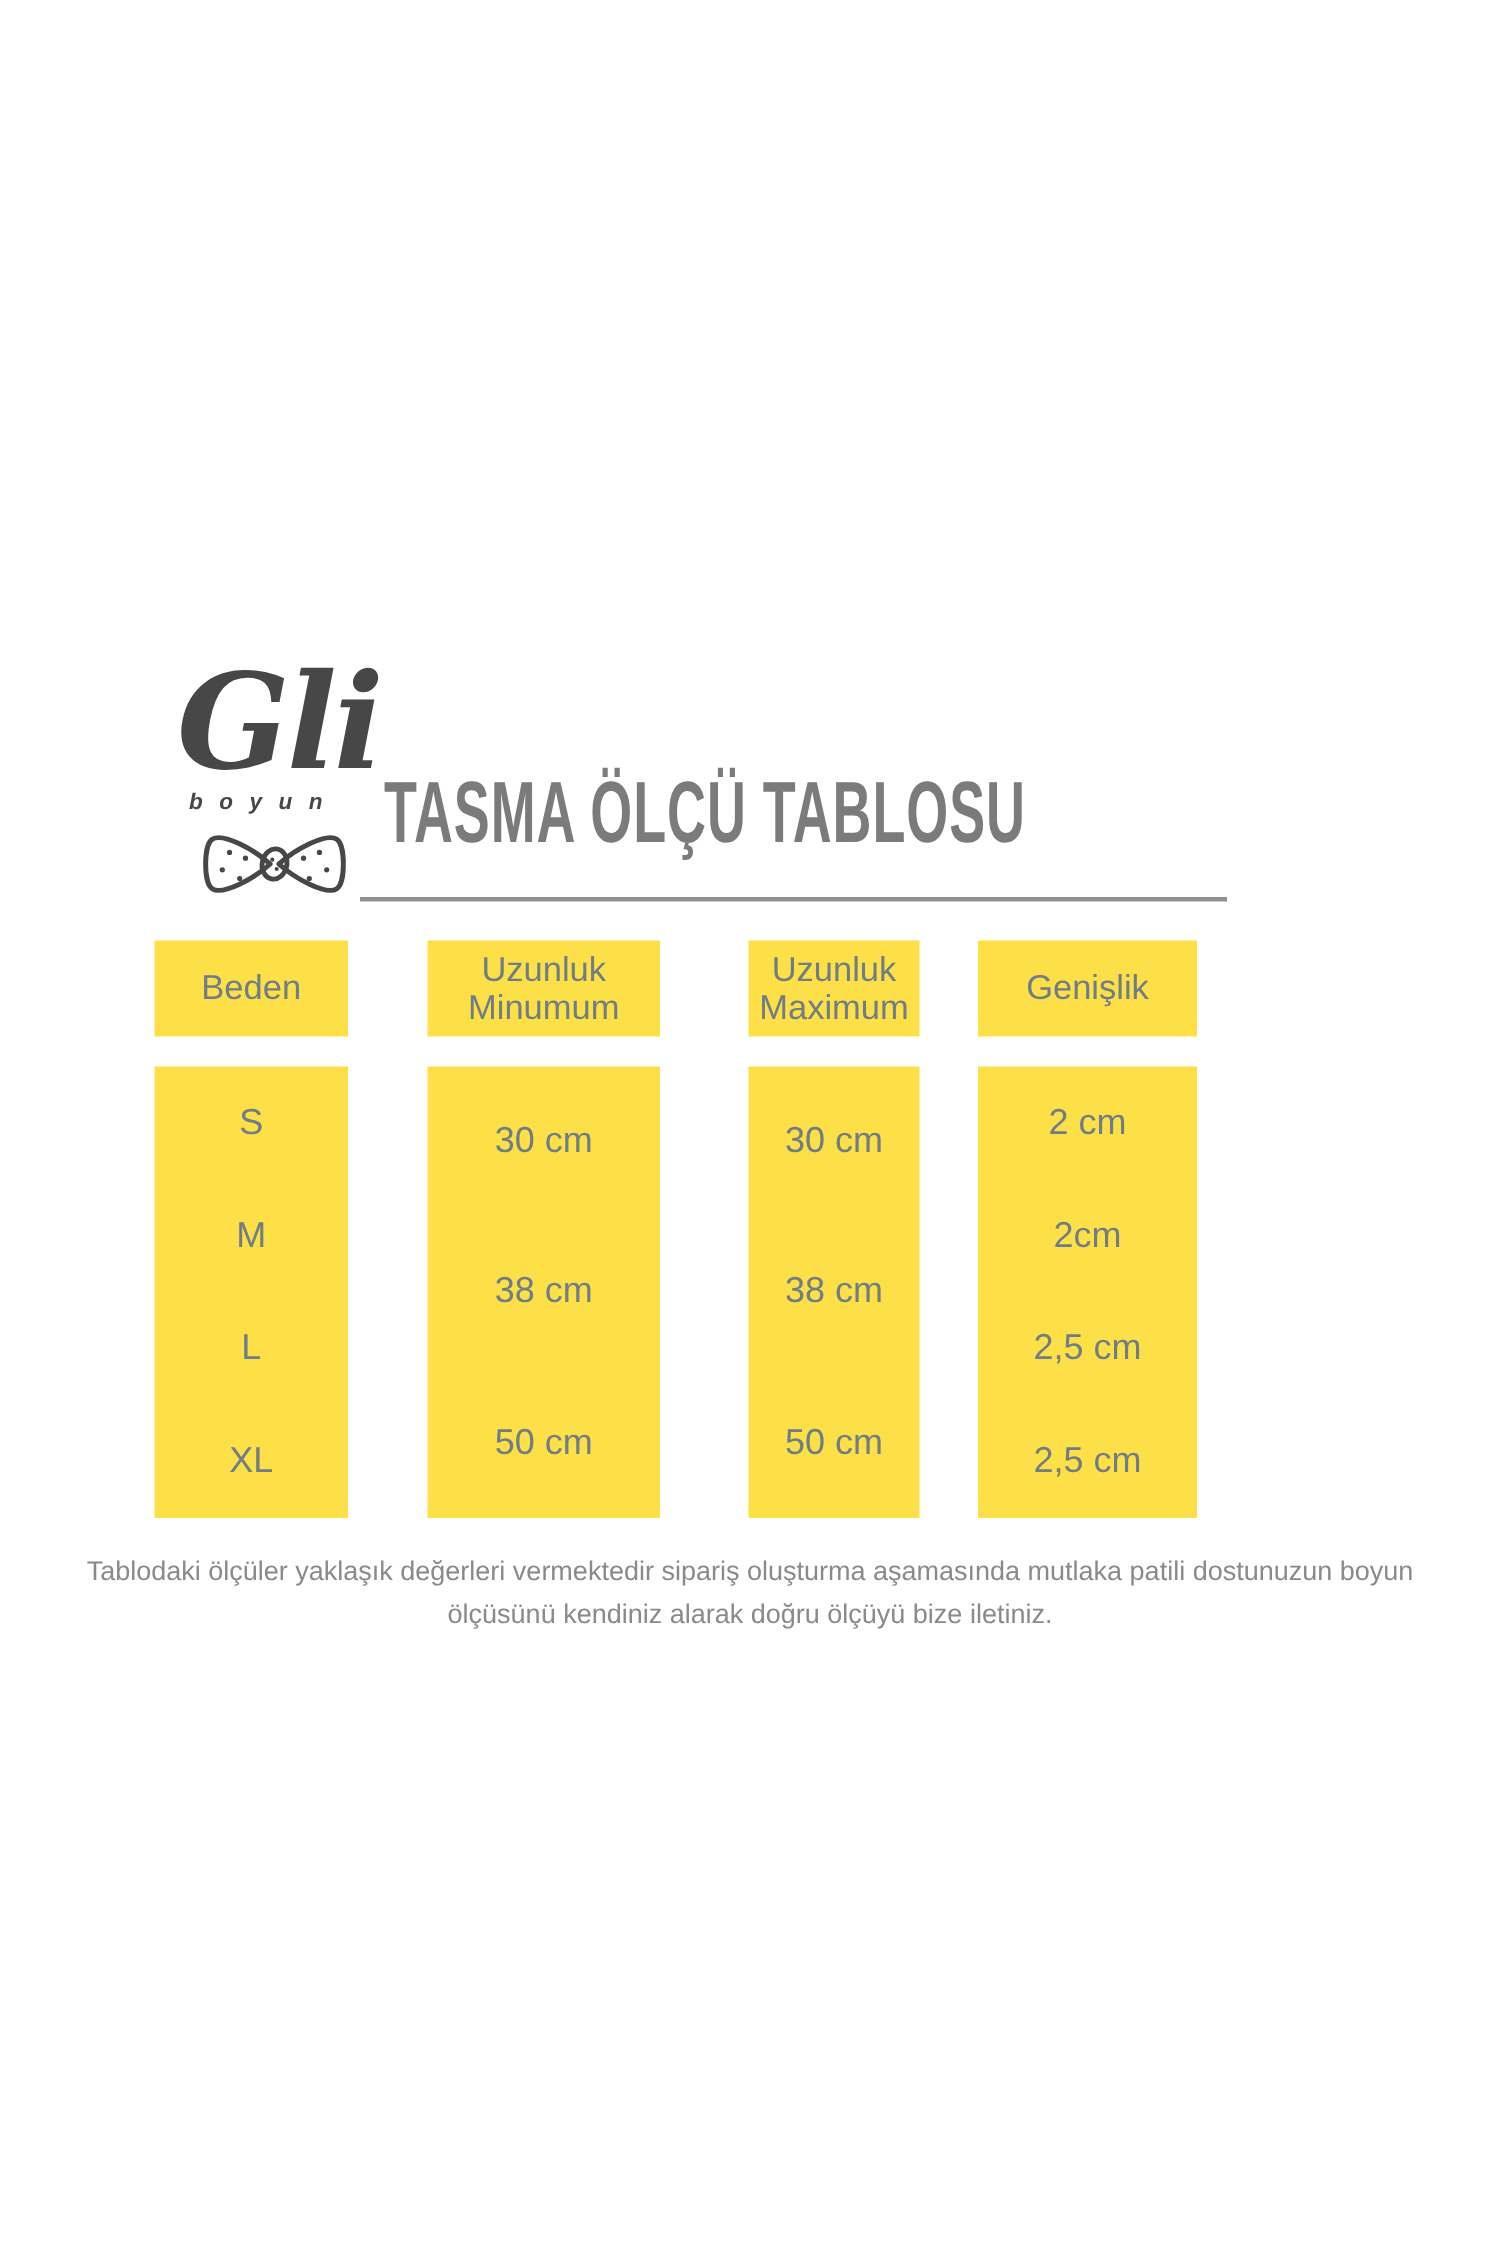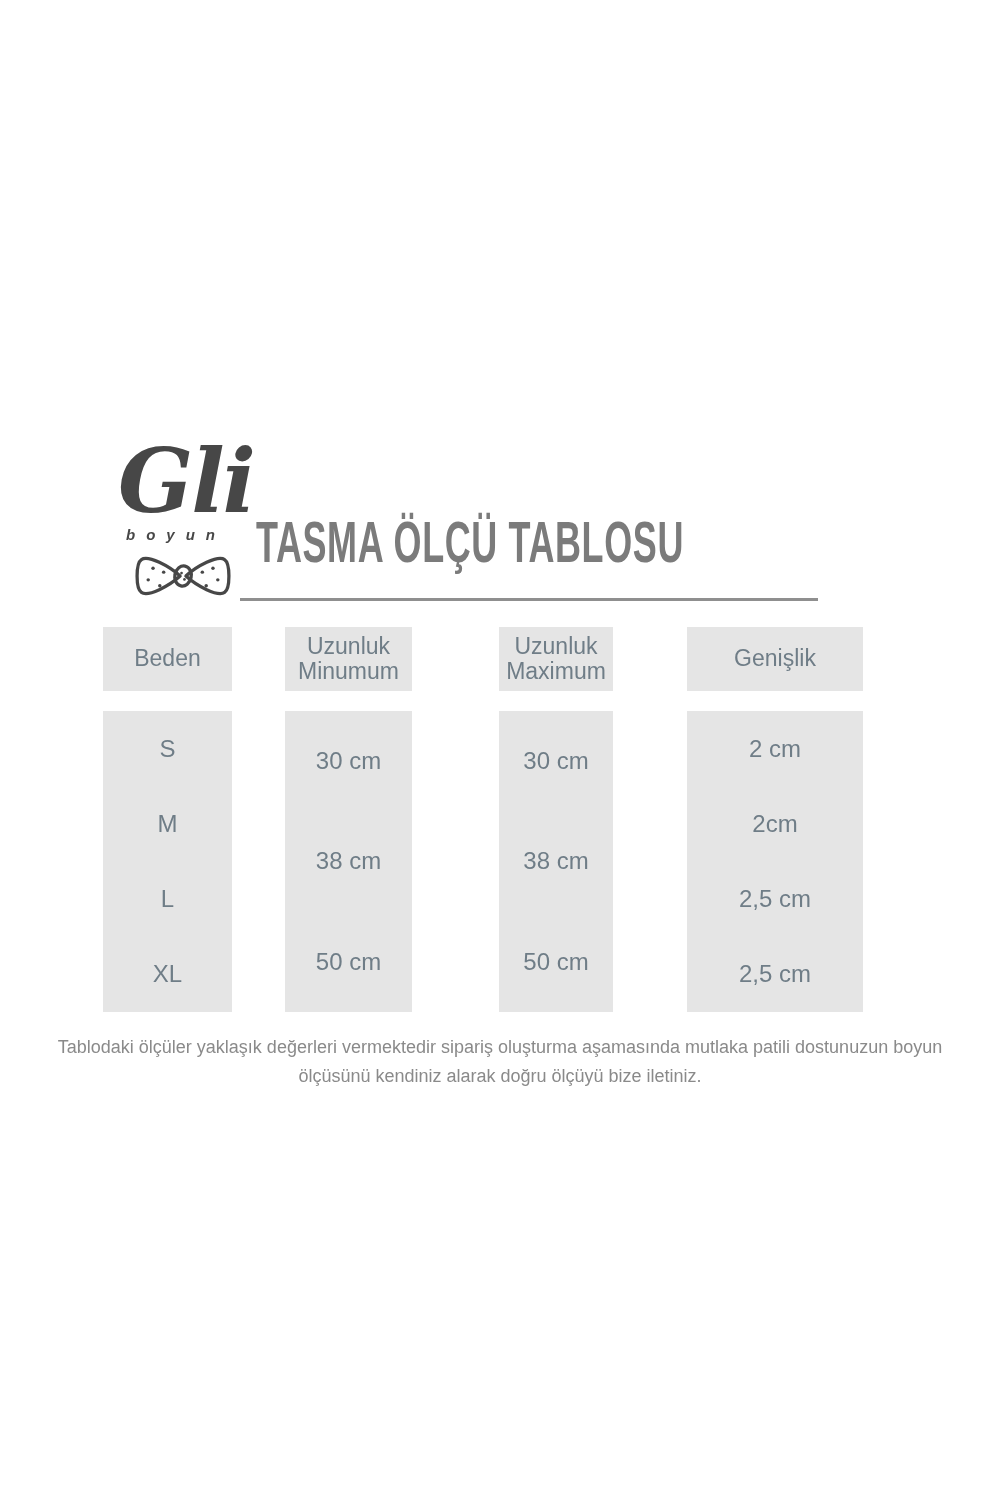--- a/index.html
+++ b/index.html
@@ -31,24 +31,24 @@
     transform:scaleX(.62);transform-origin:left center;
   }
   .title-underline{
     position:absolute;left:240px;top:598px;width:578px;height:3px;
     background:#8f8f8f;
   }
 
   
   .col{position:absolute;top:627px;display:flex;flex-direction:column;gap:20px;}
   .col0{left:103px;width:129px;}
-  .col1{left:285px;width:127px;}
+  .col1{left:285px;width:155px;}
   .col2{left:486px;width:114px;padding-left:13px;}
-  .col3{left:687px;width:176px;}
-  .cell{background:#e5e5e5;color:#6f7d87;}
+  .col3{left:652px;width:146px;}
+  .cell{background:#fde047;color:#6f7d87;}
   .head{
     height:64px;display:flex;align-items:center;justify-content:center;
     text-align:center;font-size:23px;line-height:1.1;
   }
   .bodycell{
     height:301px;display:flex;flex-direction:column;
   }
   .val{
     flex:1;display:flex;align-items:center;justify-content:center;
     font-size:24px;

